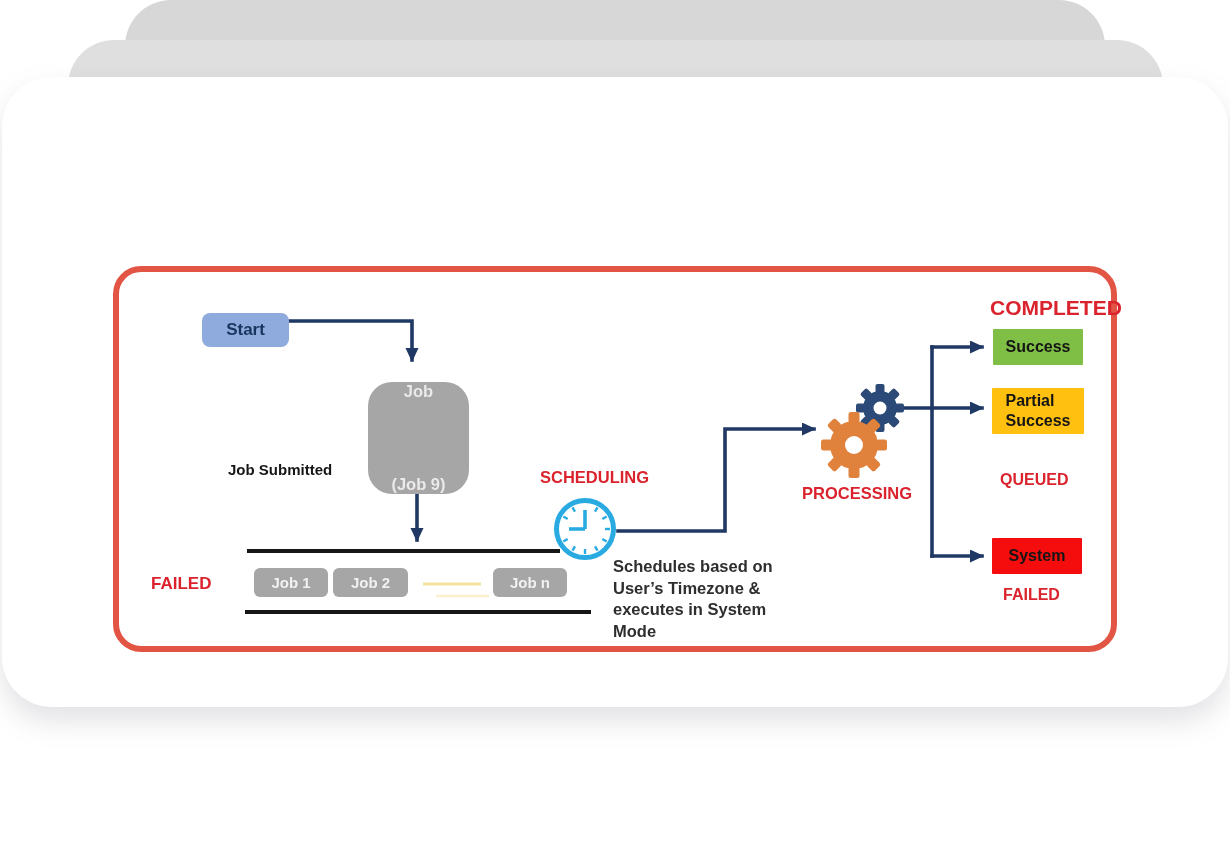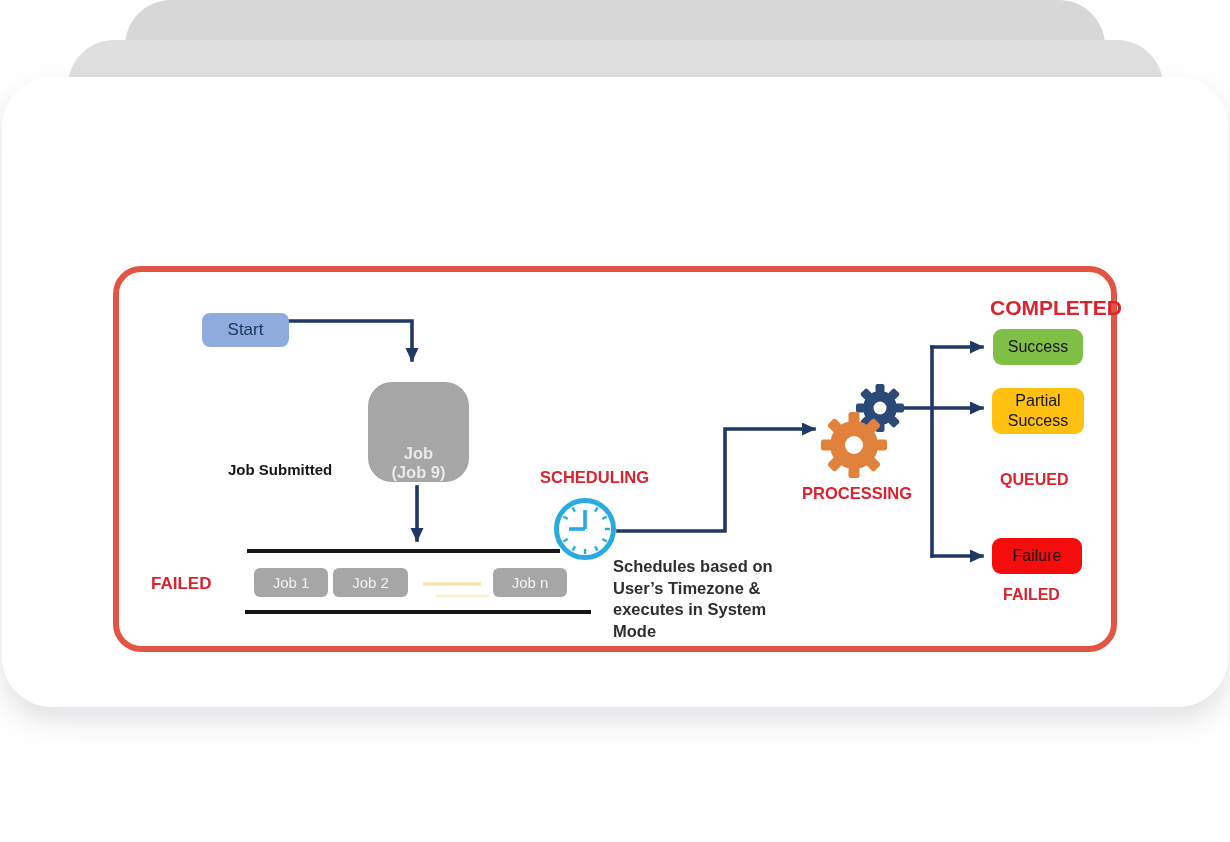--- a/index.html
+++ b/index.html
@@ -31,46 +31,46 @@
 
   
   .diagram-frame {
     left: 113px; top: 266px; width: 1004px; height: 386px;
     border: 6px solid #e25544; border-radius: 28px;
     background: #ffffff;
   }
 
   
   .node { display: flex; align-items: center; justify-content: center;
-          text-align: center; font-weight: normal; }
+          text-align: left; font-weight: bold; }
   .start-box {
     left: 202px; top: 313px; width: 87px; height: 34px;
     background: #8faadc; border-radius: 8px;
     color: #17365d; font-size: 17px;
   }
   .job-box {
-    left: 368px; top: 382px; width: 101px; height: 100px;
+    left: 368px; top: 382px; width: 101px; height: 112px;
     background: #a6a6a6; border-radius: 24px;
     color: #ebe9e9; font-size: 16.5px; font-weight: bold;
-    display: flex; flex-direction: column; justify-content: flex-end;
+    display: flex; flex-direction: column; justify-content: space-between;
     text-align: center;
   }
   .label-black {
     color: #161616; font-weight: bold; font-size: 15px; white-space: nowrap; margin-top: 32px;
   }
   .label-red {
     color: #da232d; font-weight: bold; white-space: nowrap;
   }
   .queue-chip {
     top: 568px; height: 29px;
     background: #a6a6a6; border-radius: 6px;
     color: #f2f0f0; font-size: 15px;
   }
   .outcome-box {
-    border-radius: 9px; color: #151515; font-size: 16px;
+    border-radius: 1px; color: #151515; font-size: 16px;
     line-height: 20px; white-space: pre-line;
   }
   .note-text {
     left: 613px; top: 556px; width: 170px;
     font-size: 16.5px; font-weight: bold;
     color: #2e2e2e; line-height: 21.5px; white-space: pre-line;
   }
   svg { display: block; }
 </style>
 </head>
@@ -185,17 +185,17 @@
 
   <div class="abs label-red" style="left:990px;top:296px;font-size:21px">COMPLETED</div>
 
   <div class="abs node outcome-box" style="left:993px;top:329px;width:90px;height:36px;background:#7fbf45">Success</div>
 
   <div class="abs node outcome-box" style="left:992px;top:388px;width:92px;height:46px;background:#ffc010">Partial
 Success</div>
 
   <div class="abs label-red" style="left:1000px;top:471px;font-size:16px">QUEUED</div>
 
-  <div class="abs node outcome-box" style="left:992px;top:538px;width:90px;height:36px;background:#f50c0c">Failure</div>
+  <div class="abs node outcome-box" style="left:992px;top:538px;width:90px;height:36px;background:#f50c0c">System</div>
 
   <div class="abs label-red" style="left:1003px;top:586px;font-size:16px">FAILED</div>
 
 </div>
 
 </body></html>

